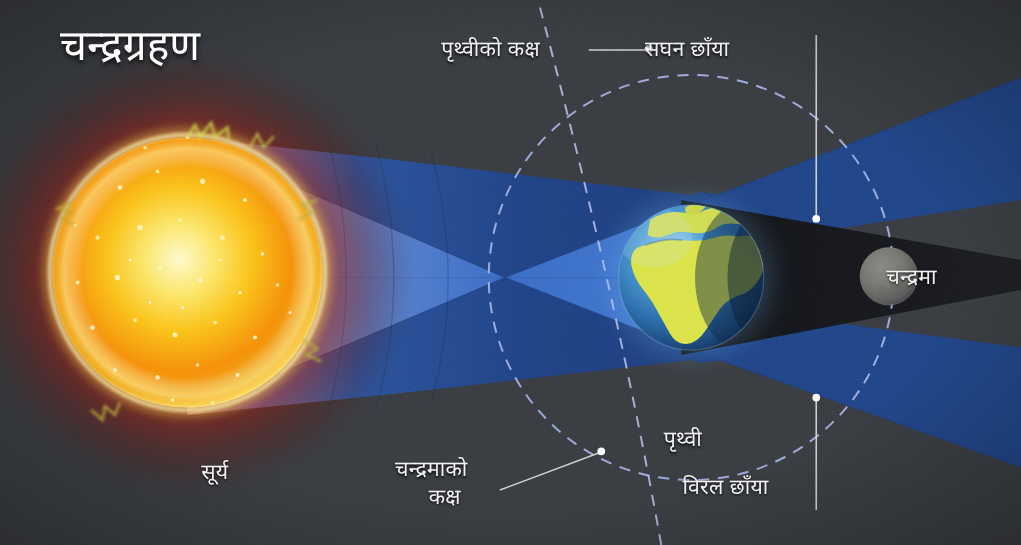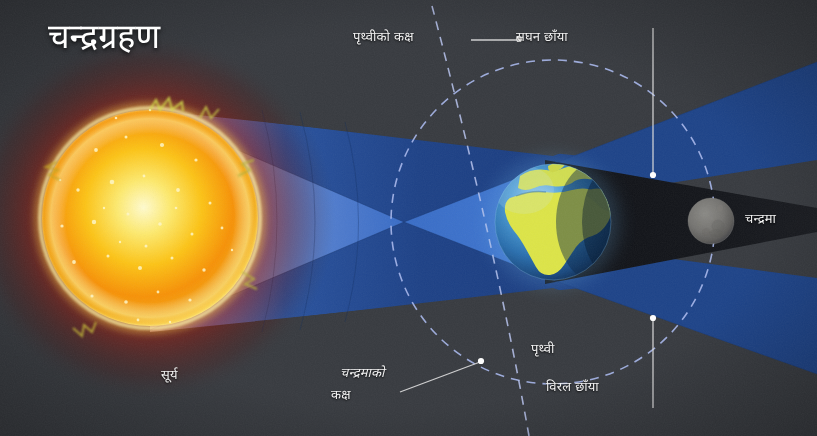--- a/index.html
+++ b/index.html
@@ -8,21 +8,21 @@
     width:817px;height:436px;
     overflow:hidden;
     background:#383b40;
     font-family:"Liberation Sans","DejaVu Sans",sans-serif;
     color:#ffffff;
     user-select:none;
   }
   #scene{position:absolute;inset:0;}
   .lbl{
     position:absolute;
-    font-size:13px;
+    font-size:17px;
     letter-spacing:.2px;
     color:#f2f2f2;
     text-shadow:0 1px 2px rgba(0,0,0,.85);
     white-space:pre;
     line-height:1.12;
   }
   #title{
     position:absolute;
     left:48px;top:12px;
     font-size:34px;
@@ -305,24 +305,24 @@
       <rect x="0" y="0" width="817" height="436" filter="url(#fGrain)" opacity="0.5"></rect>
     </g>
   </svg>
 
   <div id="title">चन्द्रग्रहण</div>
 
   <div class="lbl" style="left:353px;top:30px;">पृथ्वीको कक्ष</div>
 
   <div class="lbl" style="left:516px;top:30px;">सघन छाँया</div>
 
-  <div class="lbl" style="left:745px;top:212px;">चन्द्रमा</div>
+  <div class="lbl" style="left:709px;top:212px;">चन्द्रमा</div>
 
   <div class="lbl" style="left:531px;top:342px;">पृथ्वी</div>
 
   <div class="lbl" style="left:546px;top:380px;">विरल छाँया</div>
 
   <div class="lbl" style="left:161px;top:368px;">सूर्य</div>
 
-  <div class="lbl" style="left:340px;top:366px;font-style:italic;">चन्द्रमाको</div>
-  <div class="lbl" style="left:331px;top:388px;">कक्ष</div>
+  <div class="lbl" style="left:316px;top:366px;">चन्द्रमाको</div>
+  <div class="lbl" style="left:343px;top:388px;">कक्ष</div>
 
 </div>
 
 </body></html>

